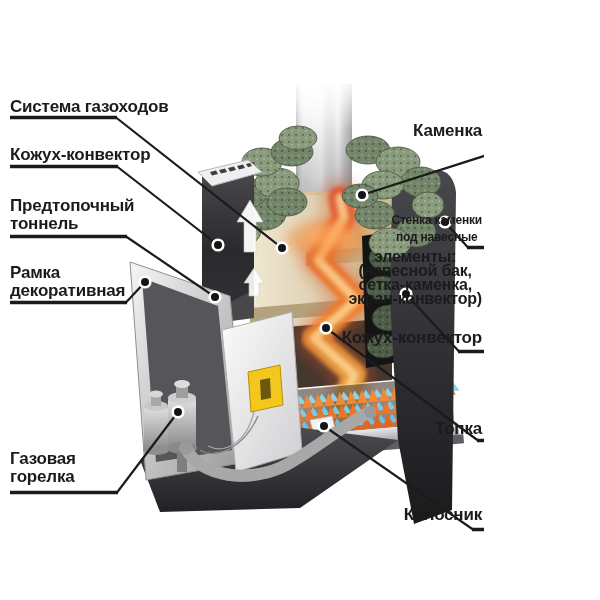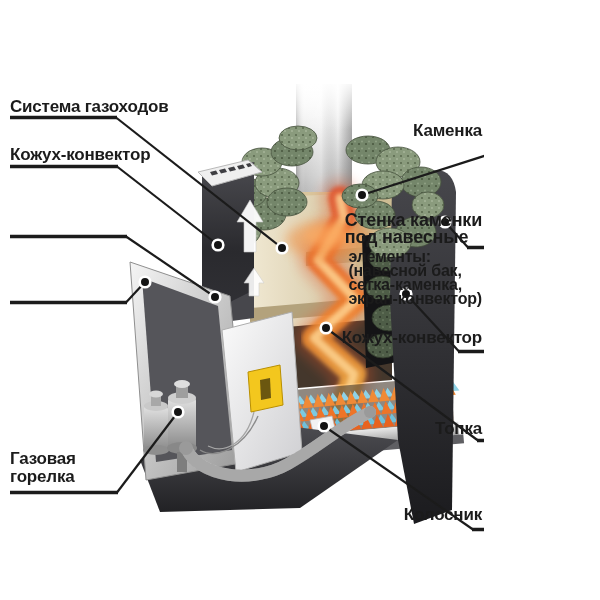--- a/index.html
+++ b/index.html
@@ -1,22 +1,22 @@
 <!DOCTYPE html>
 <html><head>
 <meta charset="utf-8">
 <style>
   html,body{margin:0;padding:0;background:#fff;}
   .stage{position:relative;width:484px;height:600px;background:#ffffff;overflow:hidden;
          font-family:"Liberation Sans",sans-serif;}
   .stage svg{position:absolute;left:0;top:0;}
   .lbl{position:absolute;font-weight:700;color:#1b1b1b;font-size:17px;line-height:18px;
        letter-spacing:-0.2px;white-space:pre-line;}
-  .lbl.right{text-align:left;}
-  .lbl.sub{font-size:18px;line-height:16.5px;}
+  .lbl.right{text-align:center;}
+  .lbl.sub{font-size:12px;line-height:16.5px;}
   .lbl.tight{font-size:16px;line-height:14px;}
 </style>
 </head>
 <body>
 
 <div class="stage">
 
 <svg width="600" height="600" viewBox="0 0 600 600" xmlns="http://www.w3.org/2000/svg">
   <defs>
     <linearGradient id="gPipe" x1="0" y1="0" x2="0" y2="1">
@@ -284,20 +284,24 @@
     <g>
       <line x1="472" y1="529.5" x2="598" y2="529.5" stroke-width="3.6"></line>
       <line x1="473" y1="529.5" x2="324" y2="426" stroke-width="2.2"></line>
       <circle cx="324" cy="426" r="5.3" fill="#141414" stroke="#ffffff" stroke-width="2.6"></circle>
     </g>
   </g>
 </svg>
 
 <div class="lbl" style="left:10px;top:98px;">Система газоходов</div>
 <div class="lbl" style="left:10px;top:146px;">Кожух-конвектор</div>
+<div class="lbl" style="left:10px;top:197px;">Предтопочный
+тоннель</div>
+<div class="lbl" style="left:10px;top:264px;">Рамка
+декоративная</div>
 <div class="lbl" style="left:10px;top:450px;">Газовая
 горелка</div>
 
 <div class="lbl right" style="right:2px;top:122px;">Каменка</div>
 <div class="lbl right sub" style="right:2px;top:212px;line-height:17px;">Стенка каменки
 под навесные</div>
 <div class="lbl right tight" style="right:2px;top:250px;">элементы:
 (навесной бак,
 сетка-каменка,
 экран-конвектор)</div>

